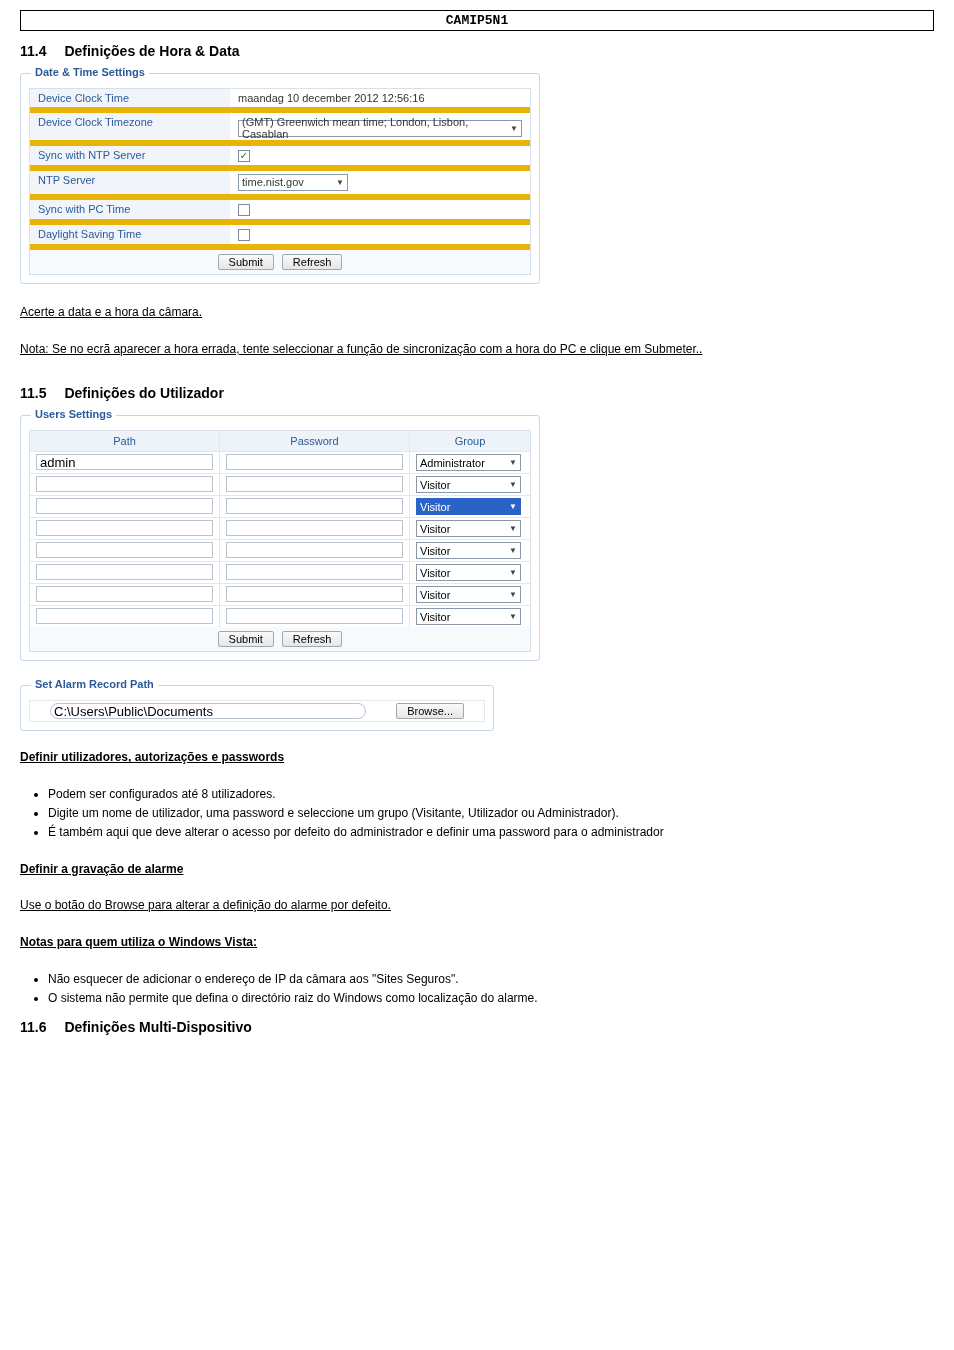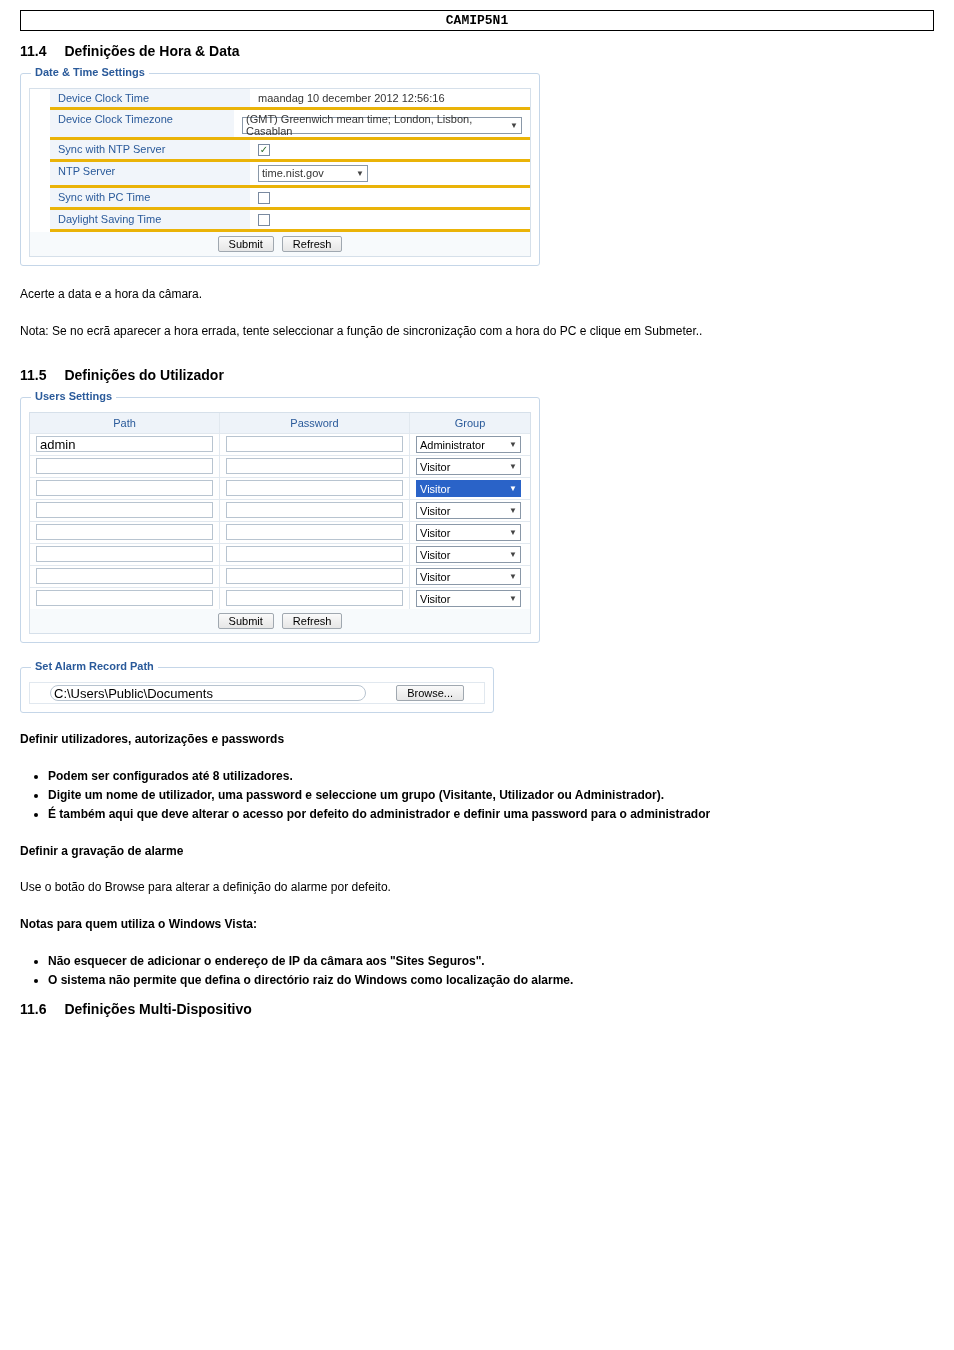--- a/index.html
+++ b/index.html
@@ -20,23 +20,23 @@
     text-align: center;
     font-size: 13px;
     margin-bottom: 10px;
   }
   h2 {
     font-size: 14px;
     font-weight: bold;
     margin: 12px 0 14px 0;
   }
   .h2num { display: inline-block; margin-right: 14px; }
-  p { margin: 20px 0; line-height: 1.4; }
+  p { margin: 20px 0; line-height: 1.4; text-decoration: underline; }
   ul { list-style: disc; margin: 4px 0 10px 0; padding-left: 28px; }
-  li { margin: 2px 0; line-height: 1.4; font-weight: bold; }
+  li { margin: 2px 0; line-height: 1.4; }
   .bold { font-weight: bold; }
 
   
   .fs {
     border: 1px solid #c5d6e8;
     border-radius: 3px;
     margin: 10px 0 18px 0;
     position: relative;
     width: 520px;
     font-family: Arial, sans-serif;
@@ -50,22 +50,21 @@
     color: #2a5a9a;
     font-weight: bold;
     font-size: 11px;
   }
   .fs-inner {
     margin: 14px 8px 8px 8px;
     border: 1px solid #d6e0ea;
   }
   .row {
     display: flex;
-    border-bottom: 3px solid #eab308;
-    margin-left: 20px;
+    border-bottom: 6px solid #eab308;
   }
   .row:last-child { border-bottom: none; }
   .cell-l {
     width: 200px;
     padding: 3px 8px;
     color: #2a5a9a;
     background: #f1f5fa;
   }
   .cell-r {
     flex: 1;

